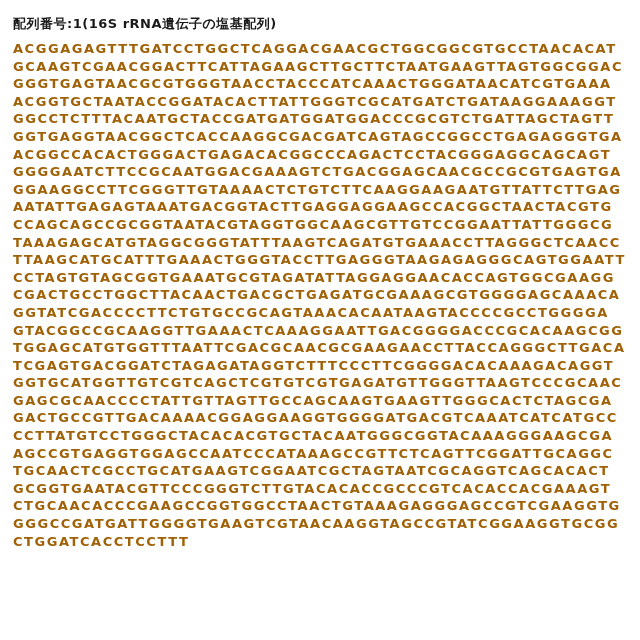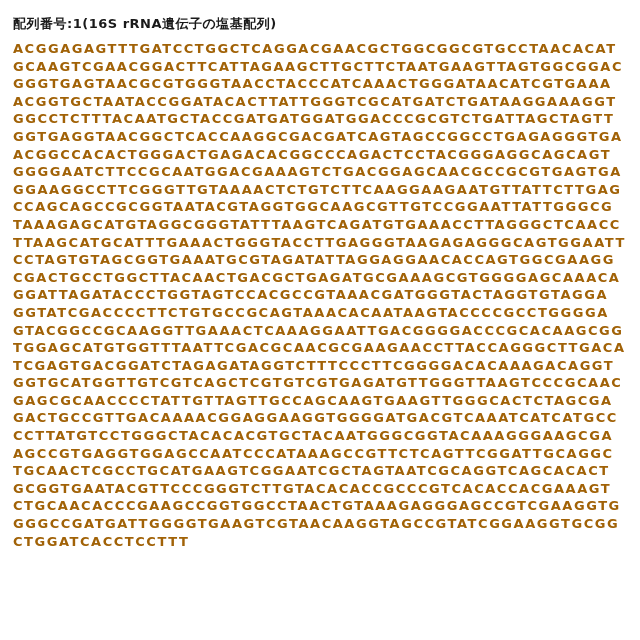--- a/index.html
+++ b/index.html
@@ -47,26 +47,26 @@
   <div class="seq-block">
       <div class="seq-line">ACGGAGAGTTTGATCCTGGCTCAGGACGAACGCTGGCGGCGTGCCTAACACAT</div>
       <div class="seq-line">GCAAGTCGAACGGACTTCATTAGAAGCTTGCTTCTAATGAAGTTAGTGGCGGAC</div>
       <div class="seq-line">GGGTGAGTAACGCGTGGGTAACCTACCCATCAAACTGGGATAACATCGTGAAA</div>
       <div class="seq-line">ACGGTGCTAATACCGGATACACTTATTGGGTCGCATGATCTGATAAGGAAAGGT</div>
       <div class="seq-line">GGCCTCTTTACAATGCTACCGATGATGGATGGACCCGCGTCTGATTAGCTAGTT</div>
       <div class="seq-line">GGTGAGGTAACGGCTCACCAAGGCGACGATCAGTAGCCGGCCTGAGAGGGTGA</div>
       <div class="seq-line">ACGGCCACACTGGGACTGAGACACGGCCCAGACTCCTACGGGAGGCAGCAGT</div>
       <div class="seq-line">GGGGAATCTTCCGCAATGGACGAAAGTCTGACGGAGCAACGCCGCGTGAGTGA</div>
       <div class="seq-line">GGAAGGCCTTCGGGTTGTAAAACTCTGTCTTCAAGGAAGAATGTTATTCTTGAG</div>
+      <div class="seq-line">AATATTGAGAGTAAATGACGGTACTTGAGGAGGAAGCCACGGCTAACTACGTG</div>
       <div class="seq-line">CCAGCAGCCGCGGTAATACGTAGGTGGCAAGCGTTGTCCGGAATTATTGGGCG</div>
       <div class="seq-line">TAAAGAGCATGTAGGCGGGTATTTAAGTCAGATGTGAAACCTTAGGGCTCAACC</div>
       <div class="seq-line">TTAAGCATGCATTTGAAACTGGGTACCTTGAGGGTAAGAGAGGGCAGTGGAATT</div>
       <div class="seq-line">CCTAGTGTAGCGGTGAAATGCGTAGATATTAGGAGGAACACCAGTGGCGAAGG</div>
       <div class="seq-line">CGACTGCCTGGCTTACAACTGACGCTGAGATGCGAAAGCGTGGGGAGCAAACA</div>
-      <div class="seq-line">GGATTAGATACCCTGGTAGTCCACGCCGTAAACGATGGGTACTAGGTGTAGGA</div>
       <div class="seq-line">GGTATCGACCCCTTCTGTGCCGCAGTAAACACAATAAGTACCCCGCCTGGGGA</div>
       <div class="seq-line">GTACGGCCGCAAGGTTGAAACTCAAAGGAATTGACGGGGACCCGCACAAGCGG</div>
       <div class="seq-line">TGGAGCATGTGGTTTAATTCGACGCAACGCGAAGAACCTTACCAGGGCTTGACA</div>
       <div class="seq-line">TCGAGTGACGGATCTAGAGATAGGTCTTTCCCTTCGGGGACACAAAGACAGGT</div>
       <div class="seq-line">GGTGCATGGTTGTCGTCAGCTCGTGTCGTGAGATGTTGGGTTAAGTCCCGCAAC</div>
       <div class="seq-line">GAGCGCAACCCCTATTGTTAGTTGCCAGCAAGTGAAGTTGGGCACTCTAGCGA</div>
       <div class="seq-line">GACTGCCGTTGACAAAACGGAGGAAGGTGGGGATGACGTCAAATCATCATGCC</div>
       <div class="seq-line">CCTTATGTCCTGGGCTACACACGTGCTACAATGGGCGGTACAAAGGGAAGCGA</div>
       <div class="seq-line">AGCCGTGAGGTGGAGCCAATCCCATAAAGCCGTTCTCAGTTCGGATTGCAGGC</div>
       <div class="seq-line">TGCAACTCGCCTGCATGAAGTCGGAATCGCTAGTAATCGCAGGTCAGCACACT</div>

